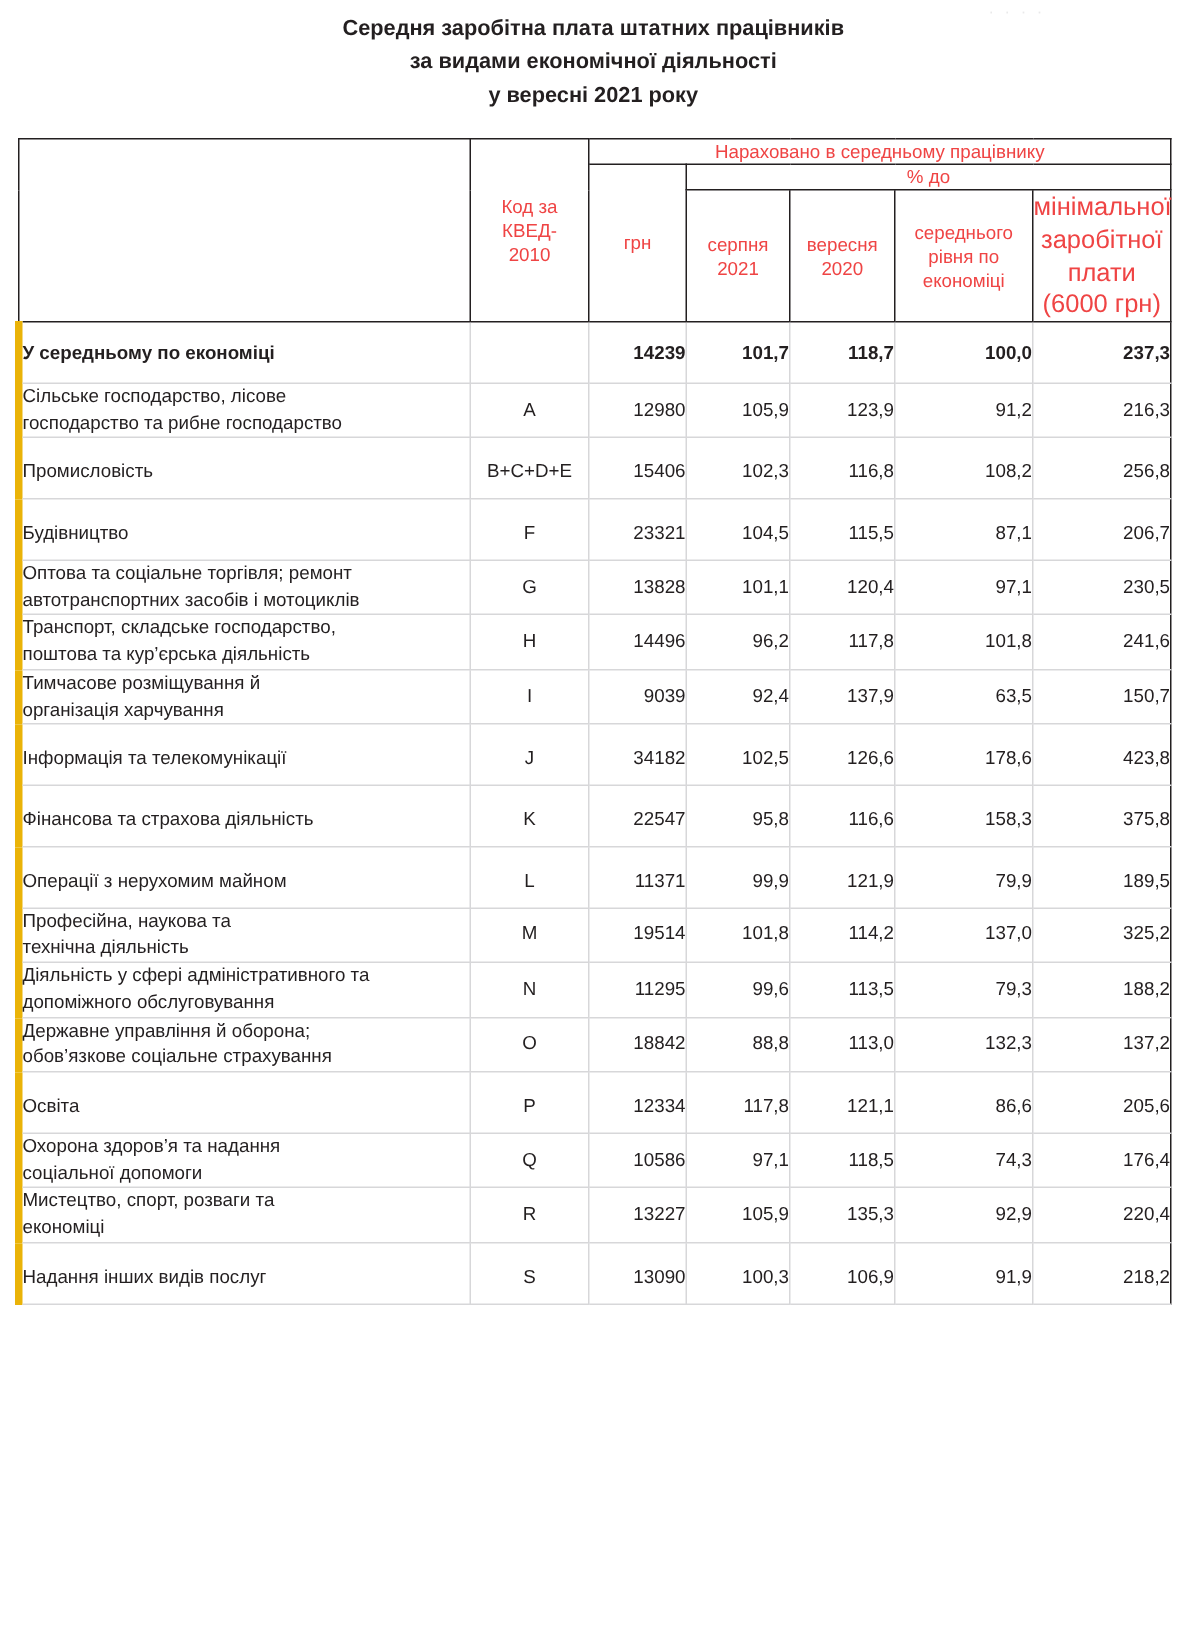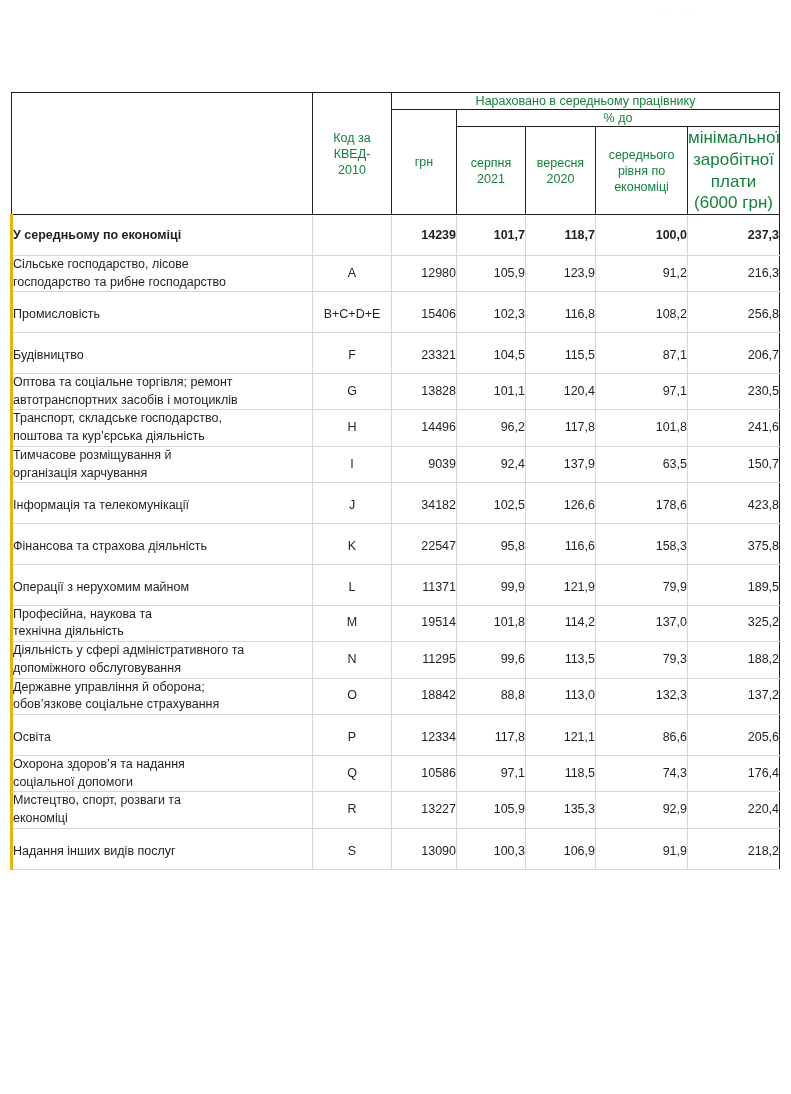--- a/index.html
+++ b/index.html
@@ -52,36 +52,36 @@
     vertical-align: middle;
   }
 
   
   thead th {
     border: 1px solid #231f20;
     font-weight: normal;
     text-align: center;
     line-height: 1.28;
     padding: 3px 2px;
-    color:#15803d;
+    color:#ef4444;
   }
   th.blank-head { border:1px solid #231f20; }
   th.h-span { padding: 2px 4px; }
   th.h-vert { font-size: 12.5px; }
   th.h-last { font-size: 17px; padding-left:0; padding-right:0; }
 
   
   tbody td {
     border-left: 1px solid #d7d7d9;
     border-right: 1px solid #d7d7d9;
     border-bottom: 1px solid #d7d7d9;
     line-height: 1.42;
     color: #231f20;
   }
-  tbody tr td:first-child { border-left: 3px solid #eab308; }
+  tbody tr td:first-child { border-left: 5px solid #eab308; }
   tbody tr td:last-child  { border-right: 1px solid #231f20; }
 
   td.c-name {
     text-align: left;
     padding: 8px 6px 7px 12px;
     font-size: 12.5px;
   }
   td.c-code {
     text-align: center;
     padding: 8px 4px 7px 4px;
@@ -107,20 +107,25 @@
   td.c-name.single { padding-top: 14px; padding-bottom: 8px; }
   td.c-code.single, td.c-num.single { padding-top: 14px; padding-bottom: 8px; }
 </style>
 </head>
 <body>
 
 <div class="page">
 
   <div class="wm-frag">· · · ·</div>
 
+  <div class="title">
+    <span class="tline">Середня заробітна плата штатних працівників</span>
+    <span class="tline">за видами економічної діяльності</span>
+    <span class="tline">у вересні 2021 року</span>
+  </div>
 
   <div class="table-wrap">
     <table class="stat">
       <colgroup>
         <col style="width:301px">
         <col style="width:79px">
         <col style="width:65px">
         <col style="width:69px">
         <col style="width:70px">
         <col style="width:92px">

